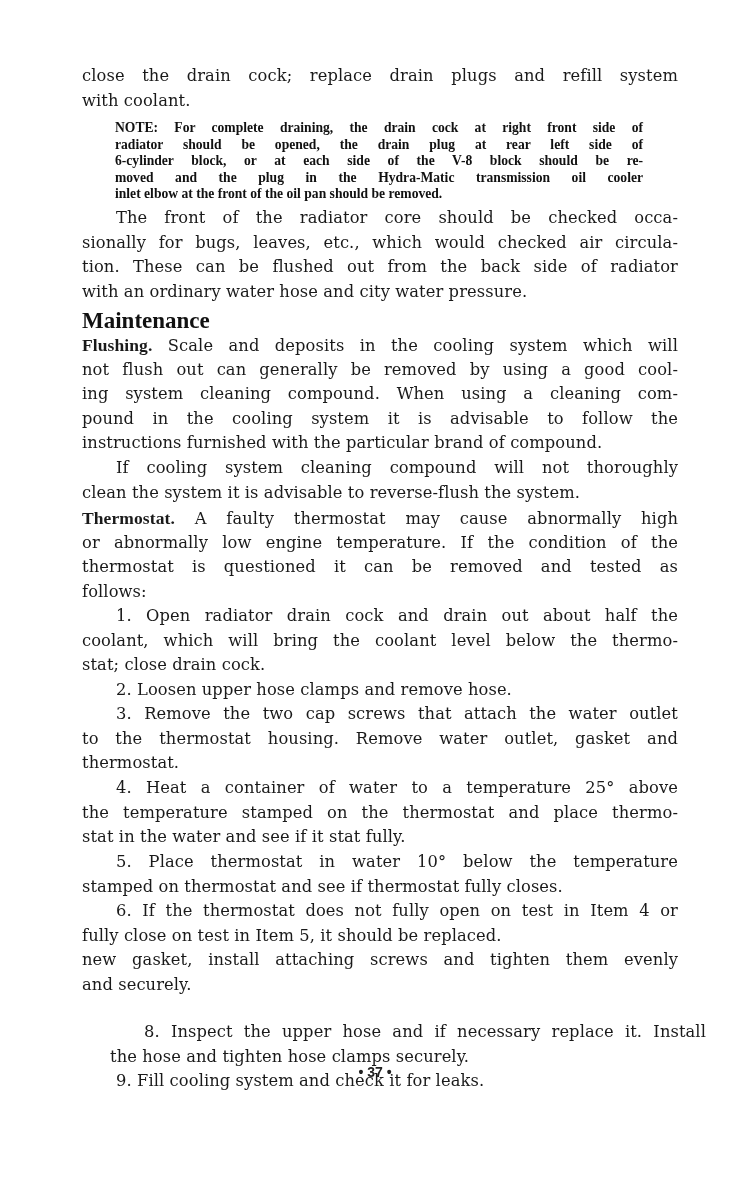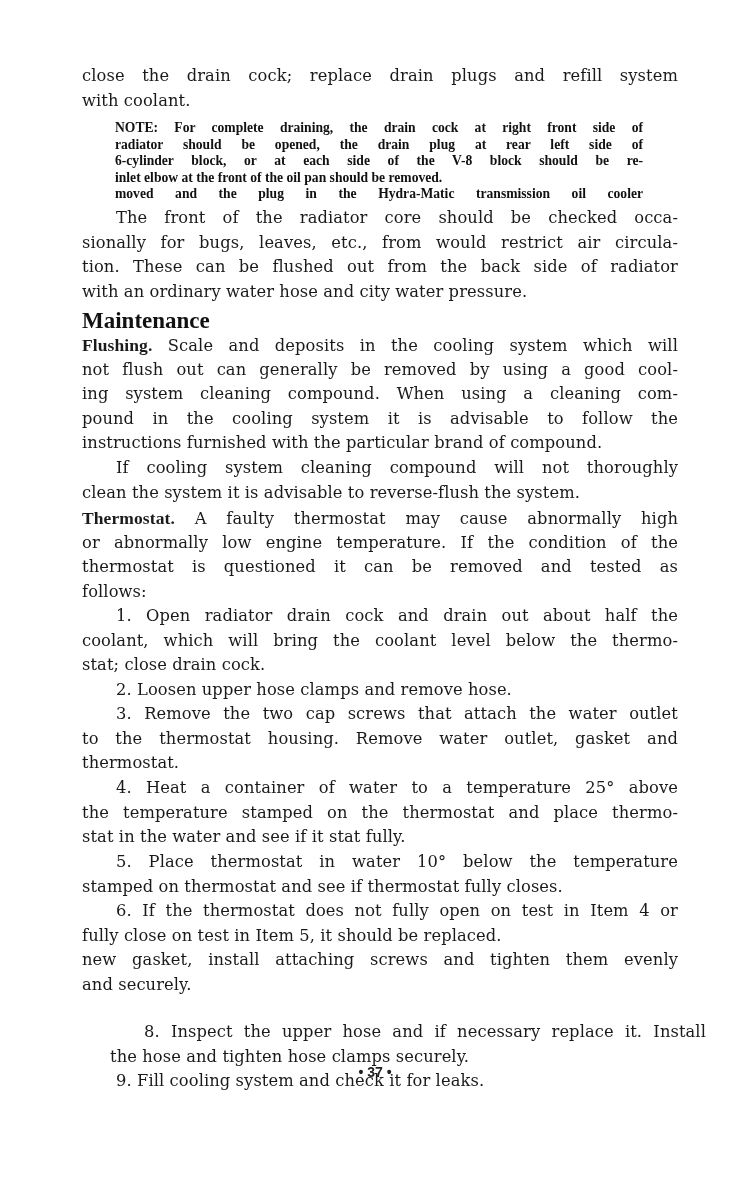--- a/index.html
+++ b/index.html
@@ -28,27 +28,27 @@
 
   <div class="block para" style="top:64px;">
     <span class="ln">close the drain cock; replace drain plugs and refill system</span>
     <span class="ln last">with coolant.</span>
   </div>
 
   <div class="note" style="top:120px;">
     <span class="ln">NOTE: For complete draining, the drain cock at right front side of</span>
     <span class="ln">radiator should be opened, the drain plug at rear left side of</span>
     <span class="ln">6-cylinder block, or at each side of the V-8 block should be re-</span>
+    <span class="ln">moved and the plug in the Hydra-Matic transmission oil cooler</span>
     <span class="ln last">inlet elbow at the front of the oil pan should be removed.</span>
-    <span class="ln">moved and the plug in the Hydra-Matic transmission oil cooler</span>
   </div>
 
   <div class="block para" style="top:206px;">
     <span class="ln indent">The front of the radiator core should be checked occa-</span>
-    <span class="ln">sionally for bugs, leaves, etc., from would restrict air circula-</span>
+    <span class="ln">sionally for bugs, leaves, etc., which would checked air circula-</span>
     <span class="ln">tion. These can be flushed out from the back side of radiator</span>
     <span class="ln last">with an ordinary water hose and city water pressure.</span>
   </div>
 
   <div class="heading" style="top:308px;">Maintenance</div>
 
   <div class="block para" style="top:333px;">
     <span class="ln"><span class="runin">Flushing.</span><span> Scale and deposits in the cooling system which will</span></span>
     <span class="ln">not flush out can generally be removed by using a good cool-</span>
     <span class="ln">ing system cleaning compound. When using a cleaning com-</span>

